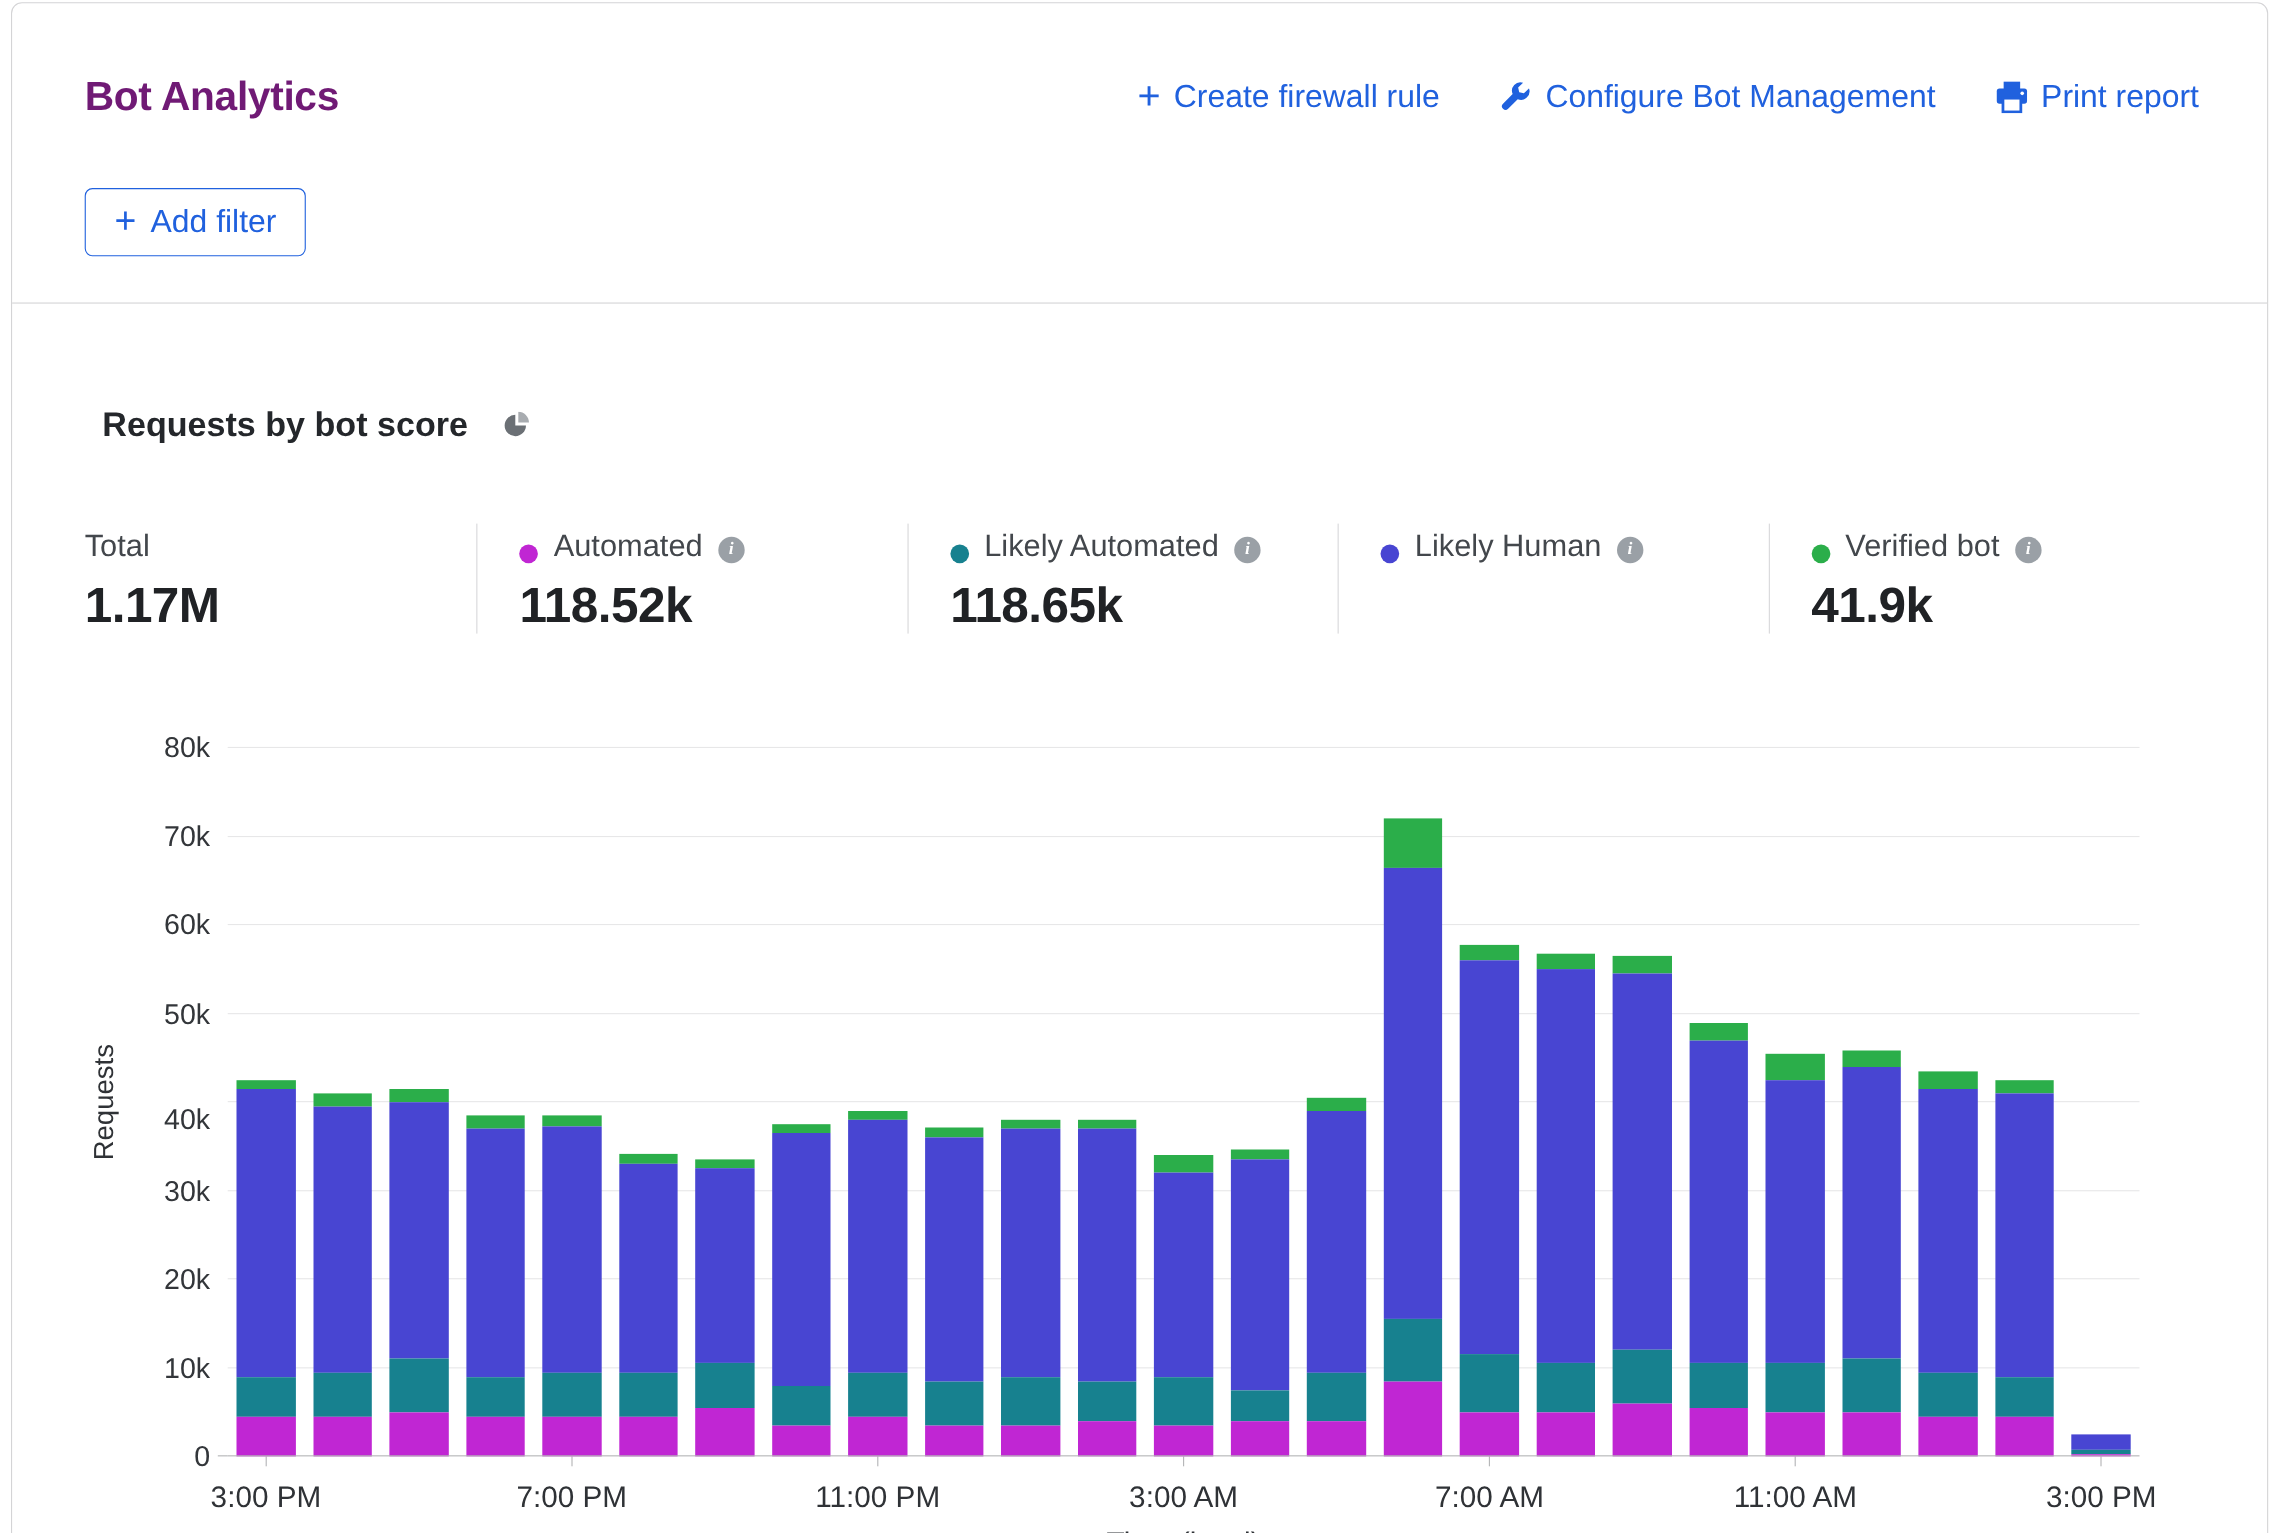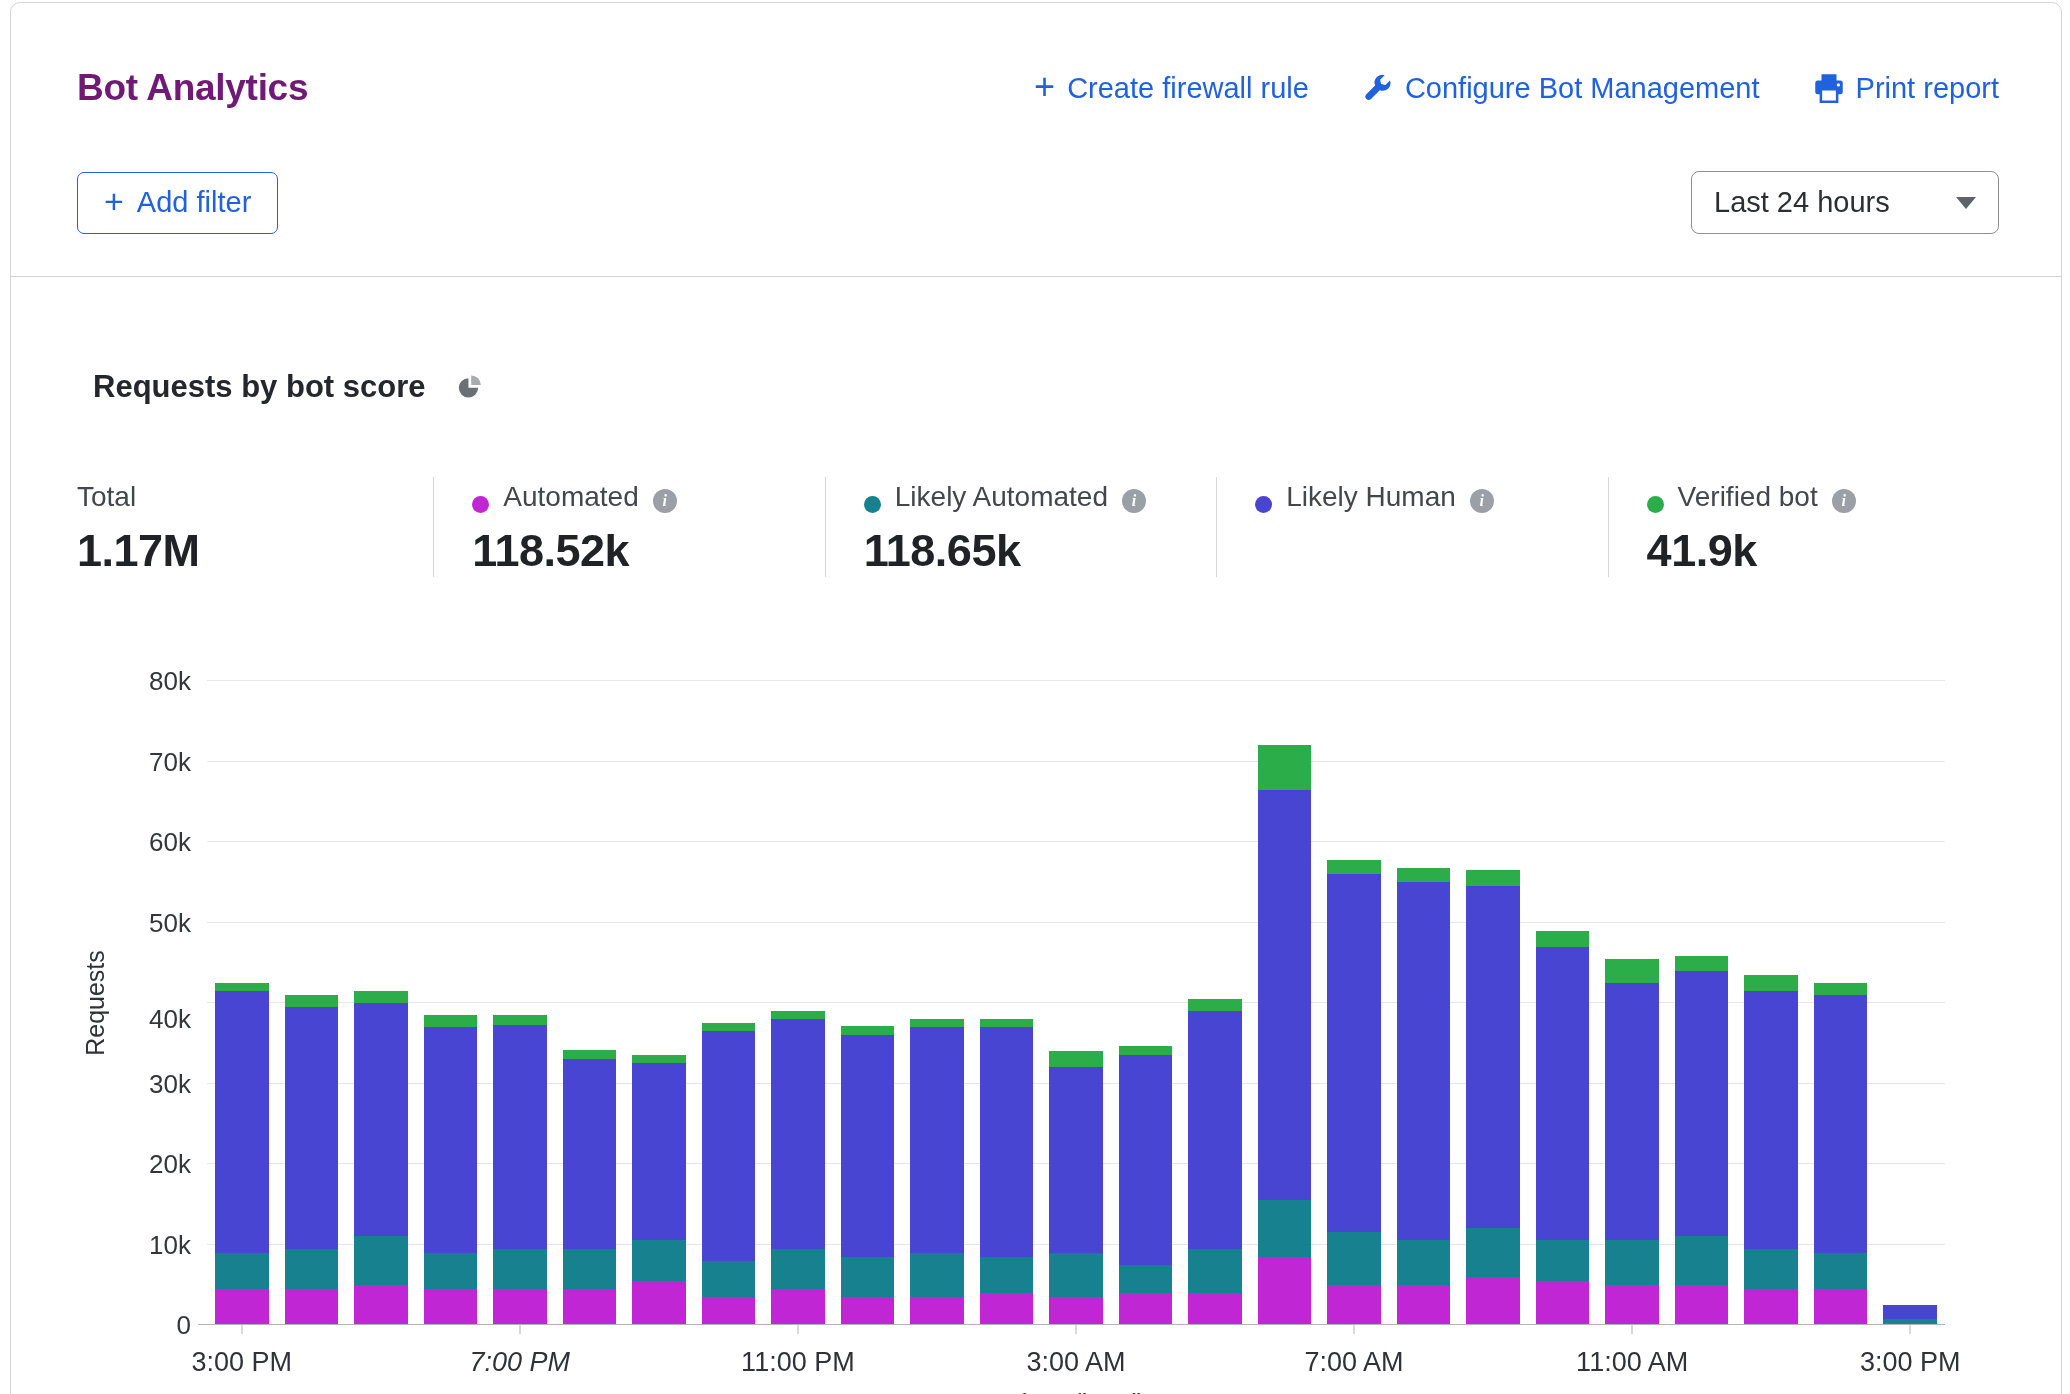--- a/index.html
+++ b/index.html
@@ -119,24 +119,20 @@
           </span>
           <span>Print report</span>
         </a>
       </div>
     </div>
     <div class="header-controls">
       <button class="add-filter-btn">
         <span class="plus-glyph">+</span>
         <span>Add filter</span>
       </button>
-      <div class="time-select">
-        <span>Last 24 hours</span>
-        <span class="chevron-down"></span>
-      </div>
     </div>
   </div>
 
   <div class="panel-body">
 
     <div class="section-title-row">
       <h2 class="section-title">Requests by bot score</h2>
       <span class="pie-icon">
         <svg width="25" height="25" viewBox="0 0 24 24">
           <path d="M11 3a9.3 9.3 0 1 0 9.3 9.3H11z" fill="#6b7075"></path>
@@ -404,21 +400,21 @@
               <div class="bar">
                 <div class="bar-seg" style="height: 2.415px; background: rgb(192, 38, 211);"></div>
                 <div class="bar-seg" style="height: 3.22px; background: rgb(23, 129, 143);"></div>
                 <div class="bar-seg" style="height: 14.49px; background: rgb(72, 69, 210);"></div>
               </div>
             </div>
           </div>
           <div class="xtick-mark" style="left: 2%;"></div>
           <div class="xtick-label" style="left: 2%;">3:00 PM</div>
           <div class="xtick-mark" style="left: 18%;"></div>
-          <div class="xtick-label" style="left: 18%; font-style: italic;">7:00 PM</div>
+          <div class="xtick-label" style="left: 18%;">7:00 PM</div>
           <div class="xtick-mark" style="left: 34%;"></div>
           <div class="xtick-label" style="left: 34%;">11:00 PM</div>
           <div class="xtick-mark" style="left: 50%;"></div>
           <div class="xtick-label" style="left: 50%;">3:00 AM</div>
           <div class="xtick-mark" style="left: 66%;"></div>
           <div class="xtick-label" style="left: 66%;">7:00 AM</div>
           <div class="xtick-mark" style="left: 82%;"></div>
           <div class="xtick-label" style="left: 82%;">11:00 AM</div>
           <div class="xtick-mark" style="left: 98%;"></div>
           <div class="xtick-label" style="left: 98%;">3:00 PM</div>

